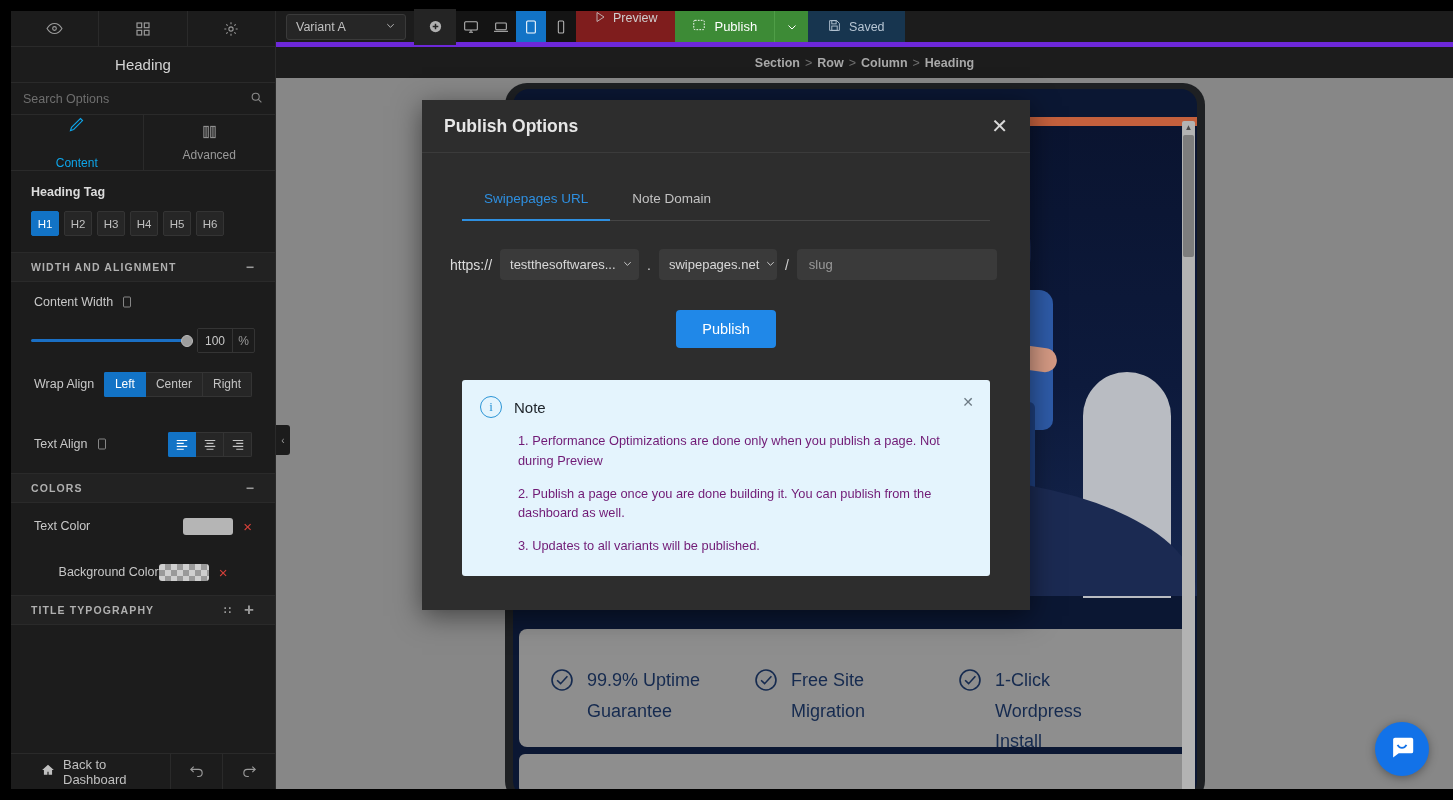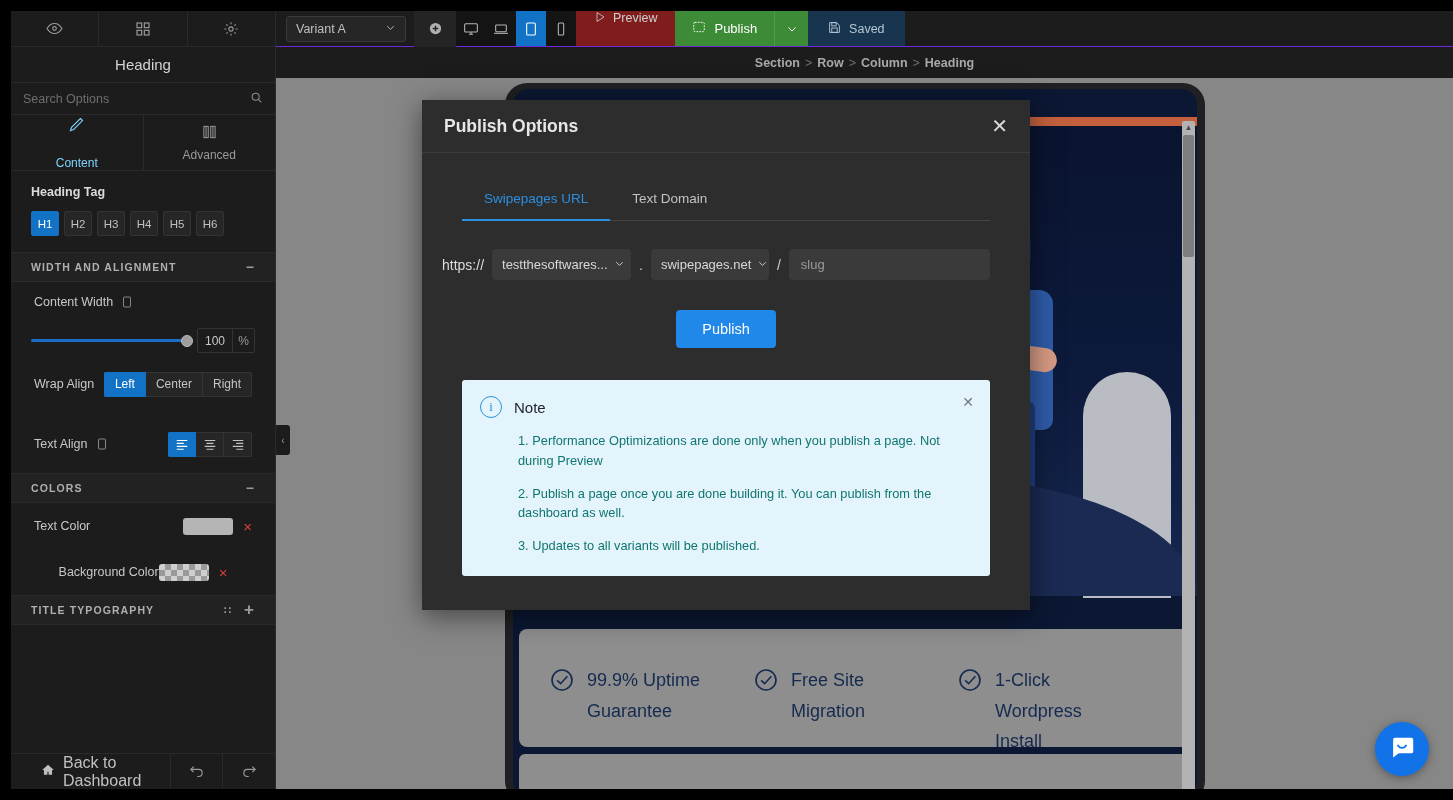--- a/index.html
+++ b/index.html
@@ -40,21 +40,21 @@
   .sb-search input::placeholder { color: #6e6e6e; }
   .sb-search .si { color: #8a8a8a; font-size: 13px; }
 
   .sb-tabs { height: 56px; display: flex; border-bottom: 1px solid #2a2a2a; }
   .sb-tab {
     flex: 1; display: flex; flex-direction: column; align-items: center;
     justify-content: center; gap: 5px; color: #9a9a9a; font-size: 12px;
     border-right: 1px solid #2a2a2a; cursor: pointer;
   }
   .sb-tab:last-child { border-right: none; }
-  .sb-tab.active { color: #7dd3fc; gap: 20px; }
+  .sb-tab.active { color: #0ea5e9; gap: 20px; }
 
   .sb-scroll { flex: 1; overflow: hidden; }
 
   .sec-pad { padding: 14px 20px 4px 20px; }
   .lbl-strong { color: #dcdcdc; font-size: 12.5px; font-weight: bold; }
 
   .tag-row { display: flex; gap: 5px; padding: 8px 20px 16px 20px; }
   .tag-btn {
     width: 28px; height: 25px; display: flex; align-items: center; justify-content: center;
     background: #262626; border: 1px solid #343434; color: #c0c0c0;
@@ -104,42 +104,42 @@
     background-size: 12px 12px; background-position: 0 0, 6px 6px;
   }
   .x-red { color: #d8413a; font-size: 15px; margin-left: 10px; cursor: pointer; }
 
   .sb-footer {
     height: 36px; display: flex; align-items: center;
     border-top: 1px solid #2a2a2a; background: #1c1c1c;
   }
   .sb-foot-main {
     flex: 1; display: flex; align-items: center; gap: 8px; padding-left: 30px;
-    color: #c0c0c0; font-size: 16px; cursor: pointer;
+    color: #c0c0c0; font-size: 13px; cursor: pointer;
     border-right: 1px solid #2a2a2a; height: 100%;
   }
   .sb-foot-btn {
     width: 52px; height: 100%; display: flex; align-items: center; justify-content: center;
     color: #9a9a9a; border-right: 1px solid #2a2a2a; cursor: pointer;
   }
   .sb-foot-btn:last-child { border-right: none; }
 
   .collapse-handle {
     position: absolute; left: 276px; top: 425px;
     width: 14px; height: 30px; background: #1c1c1c;
     border-radius: 0 3px 3px 0;
     display: flex; align-items: center; justify-content: center;
     color: #999; font-size: 10px; cursor: pointer; z-index: 40;
   }
 
   
   #topbar {
     position: absolute; left: 276px; top: 11px; right: 0; height: 36px;
     background: #1c1c1c; display: flex; align-items: stretch;
-    border-bottom: 1px solid #6d28d9;
+    border-bottom: 5px solid #6d28d9;
   }
   .tb-left { display: flex; align-items: center; gap: 0; padding-left: 10px; }
   .variant-sel {
     width: 120px; height: 26px; background: #262626; border: 1px solid #3a3a3a;
     border-radius: 3px; display: flex; align-items: center; justify-content: space-between;
     padding: 0 9px; color: #c0c0c0; font-size: 12.5px; cursor: pointer;
   }
   .add-variant {
     width: 42px; height: 36px; display: flex; align-items: center; justify-content: center;
     background: #242424; color: #b0b0b0; margin-left: 8px; cursor: pointer;
@@ -262,21 +262,21 @@
   }
   .md-title { color: #e6e6e6; font-size: 17.5px; font-weight: bold; }
   .md-x { color: #d9d9d9; font-size: 20px; cursor: pointer; line-height: 1; }
   .md-tabs { display: flex; margin: 28px 40px 0 40px; border-bottom: 1px solid #454545; }
   .md-tab {
     padding: 10px 22px 13px 22px; color: #c2c2c2; font-size: 13.5px; cursor: pointer;
     border-bottom: 2px solid transparent; margin-bottom: -1px;
   }
   .md-tab.active { color: #2e8fe0; border-bottom-color: #2e8fe0; }
 
-  .url-row { display: flex; align-items: center; gap: 8px; padding: 28px 40px 0 20px; }
+  .url-row { display: flex; align-items: center; gap: 8px; padding: 28px 40px 0 28px; }
   .url-proto { color: #dcdcdc; font-size: 14px; }
   .url-pill {
     height: 31px; background: #3a3a3a; border-radius: 4px; display: flex;
     align-items: center; justify-content: space-between; gap: 6px;
     padding: 0 10px; color: #d8d8d8; font-size: 13px; cursor: pointer;
   }
   .url-pill.w1 { width: 139px; }
   .url-pill.w2 { width: 118px; }
   .url-dot, .url-slash { color: #d0d0d0; font-size: 14px; }
   .url-slug {
@@ -291,21 +291,21 @@
     padding: 11px 26px; cursor: pointer; font-family: inherit;
   }
 
   .note {
     margin: 32px 40px 0 40px; background: #e4f4fd; border-radius: 3px;
     padding: 16px 18px 20px 18px; position: relative;
   }
   .note-head { display: flex; align-items: center; gap: 12px; }
   .note-title { color: #20262c; font-size: 15px; }
   .note-x { position: absolute; right: 16px; top: 14px; color: #6d7a84; font-size: 14px; cursor: pointer; }
-  .note-item { color: #0f766e; font-size: 12.8px; line-height: 1.55; margin-top: 13px; padding-left: 38px; }
+  .note-item { color: #701a75; font-size: 12.8px; line-height: 1.55; margin-top: 13px; padding-left: 38px; }
   .info-ico { width: 22px; height: 22px; border: 1.6px solid #2b95d6; border-radius: 50%;
               display: flex; align-items: center; justify-content: center;
               color: #2b95d6; font-size: 13px; font-family: "Liberation Serif", serif; }
 
   
   #intercom {
     position: absolute; right: 24px; bottom: 24px; width: 54px; height: 54px;
     border-radius: 50%; background: #1272e8;
     display: flex; align-items: center; justify-content: center;
     cursor: pointer; z-index: 70; box-shadow: 0 2px 10px rgba(0,0,0,.35);
@@ -669,21 +669,21 @@
   </div>
 
   <div id="modal">
     <div class="md-head">
       <span class="md-title">Publish Options</span>
       <span class="md-x">✕</span>
     </div>
 
     <div class="md-tabs">
       <div class="md-tab active">Swipepages URL</div>
-      <div class="md-tab">Text Domain</div>
+      <div class="md-tab">Note Domain</div>
     </div>
 
     <div class="url-row">
       <span class="url-proto">https://</span>
       <span class="url-pill w1">
         <span>testthesoftwares...</span>
         <span>
           <svg width="11" height="11" viewBox="0 0 24 24" fill="none" stroke="currentColor" stroke-width="2">
               <path d="M5 9l7 7 7-7"></path>
             </svg>

